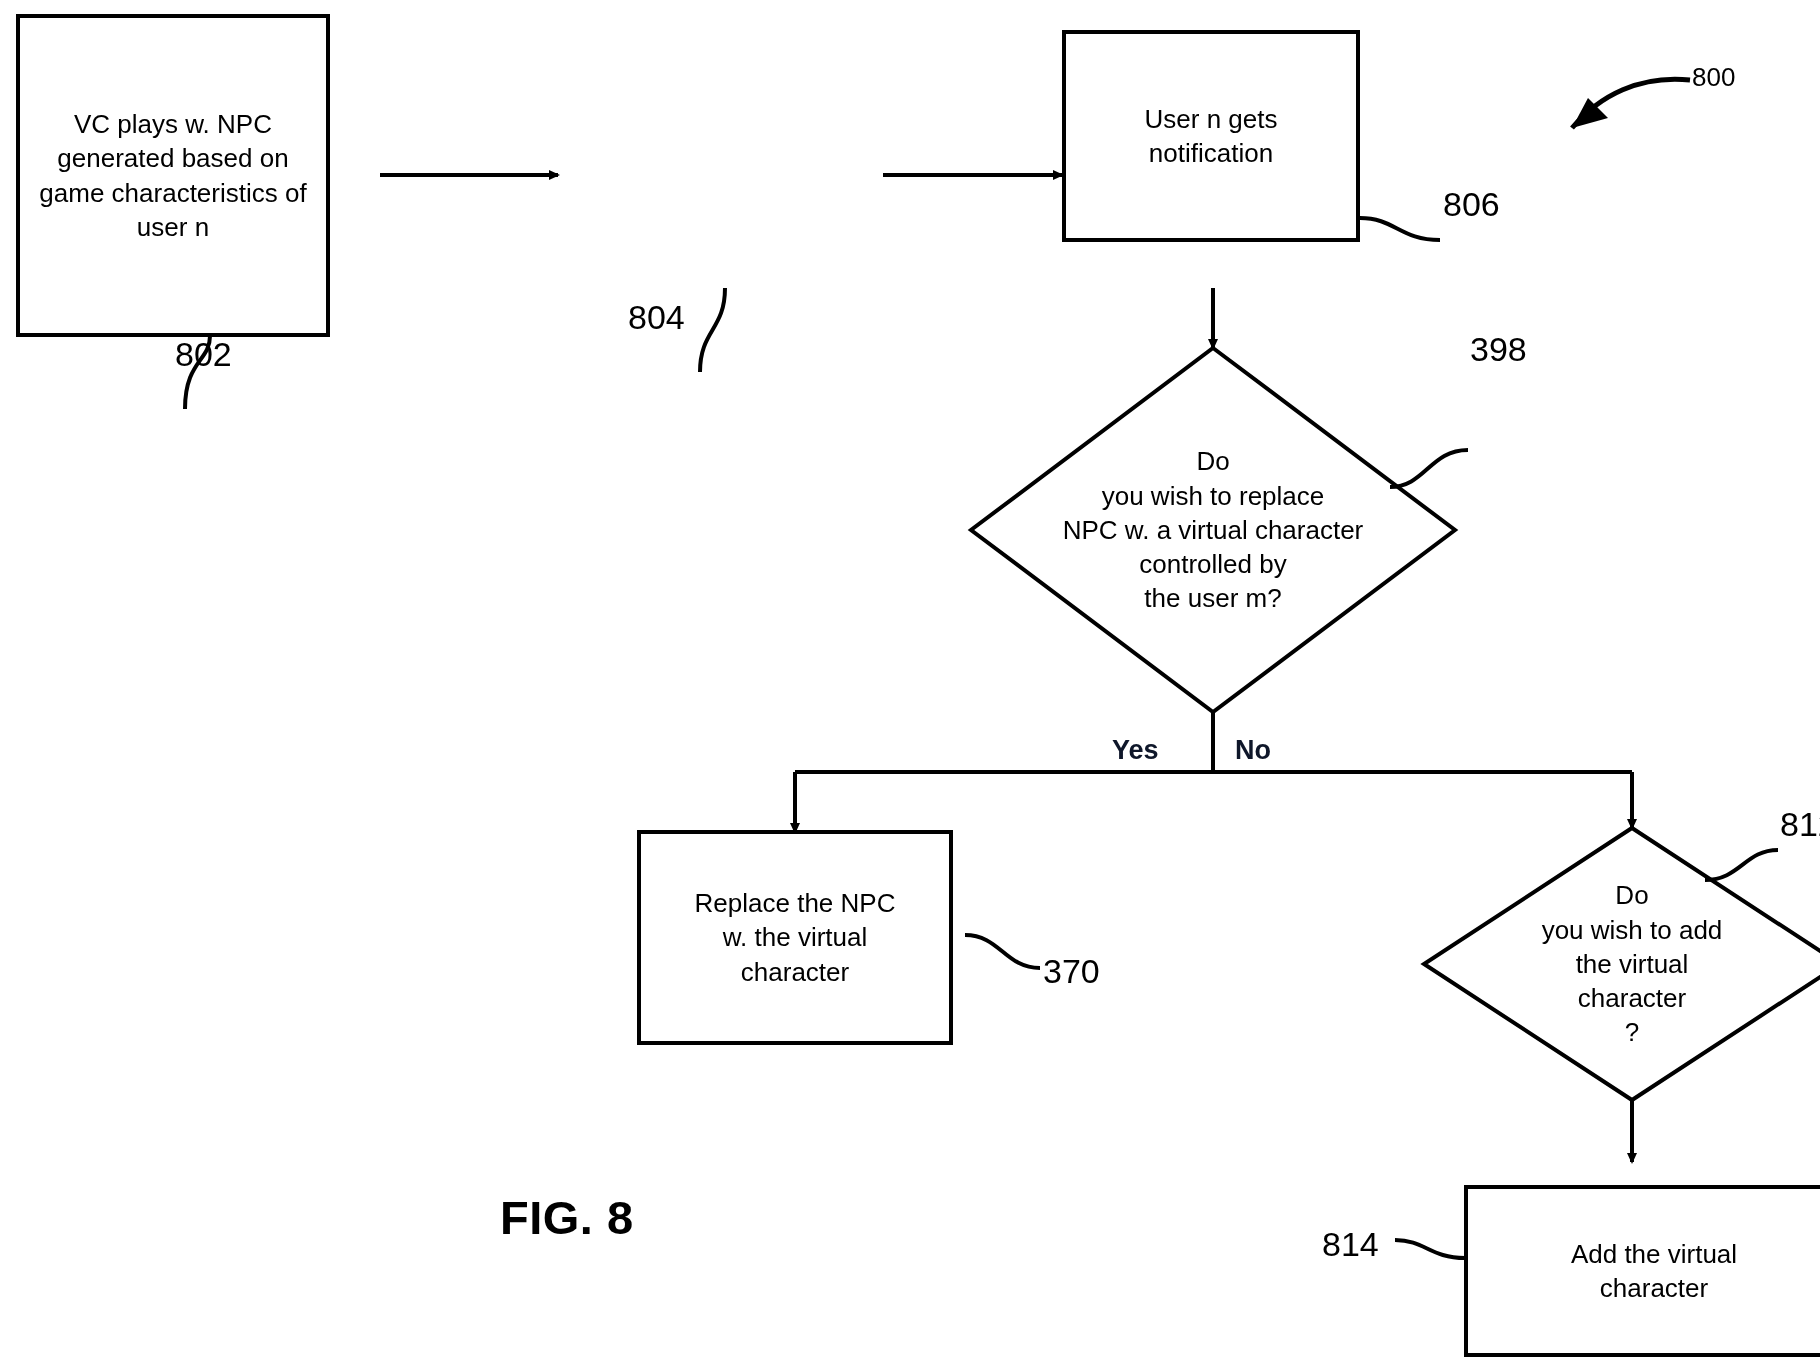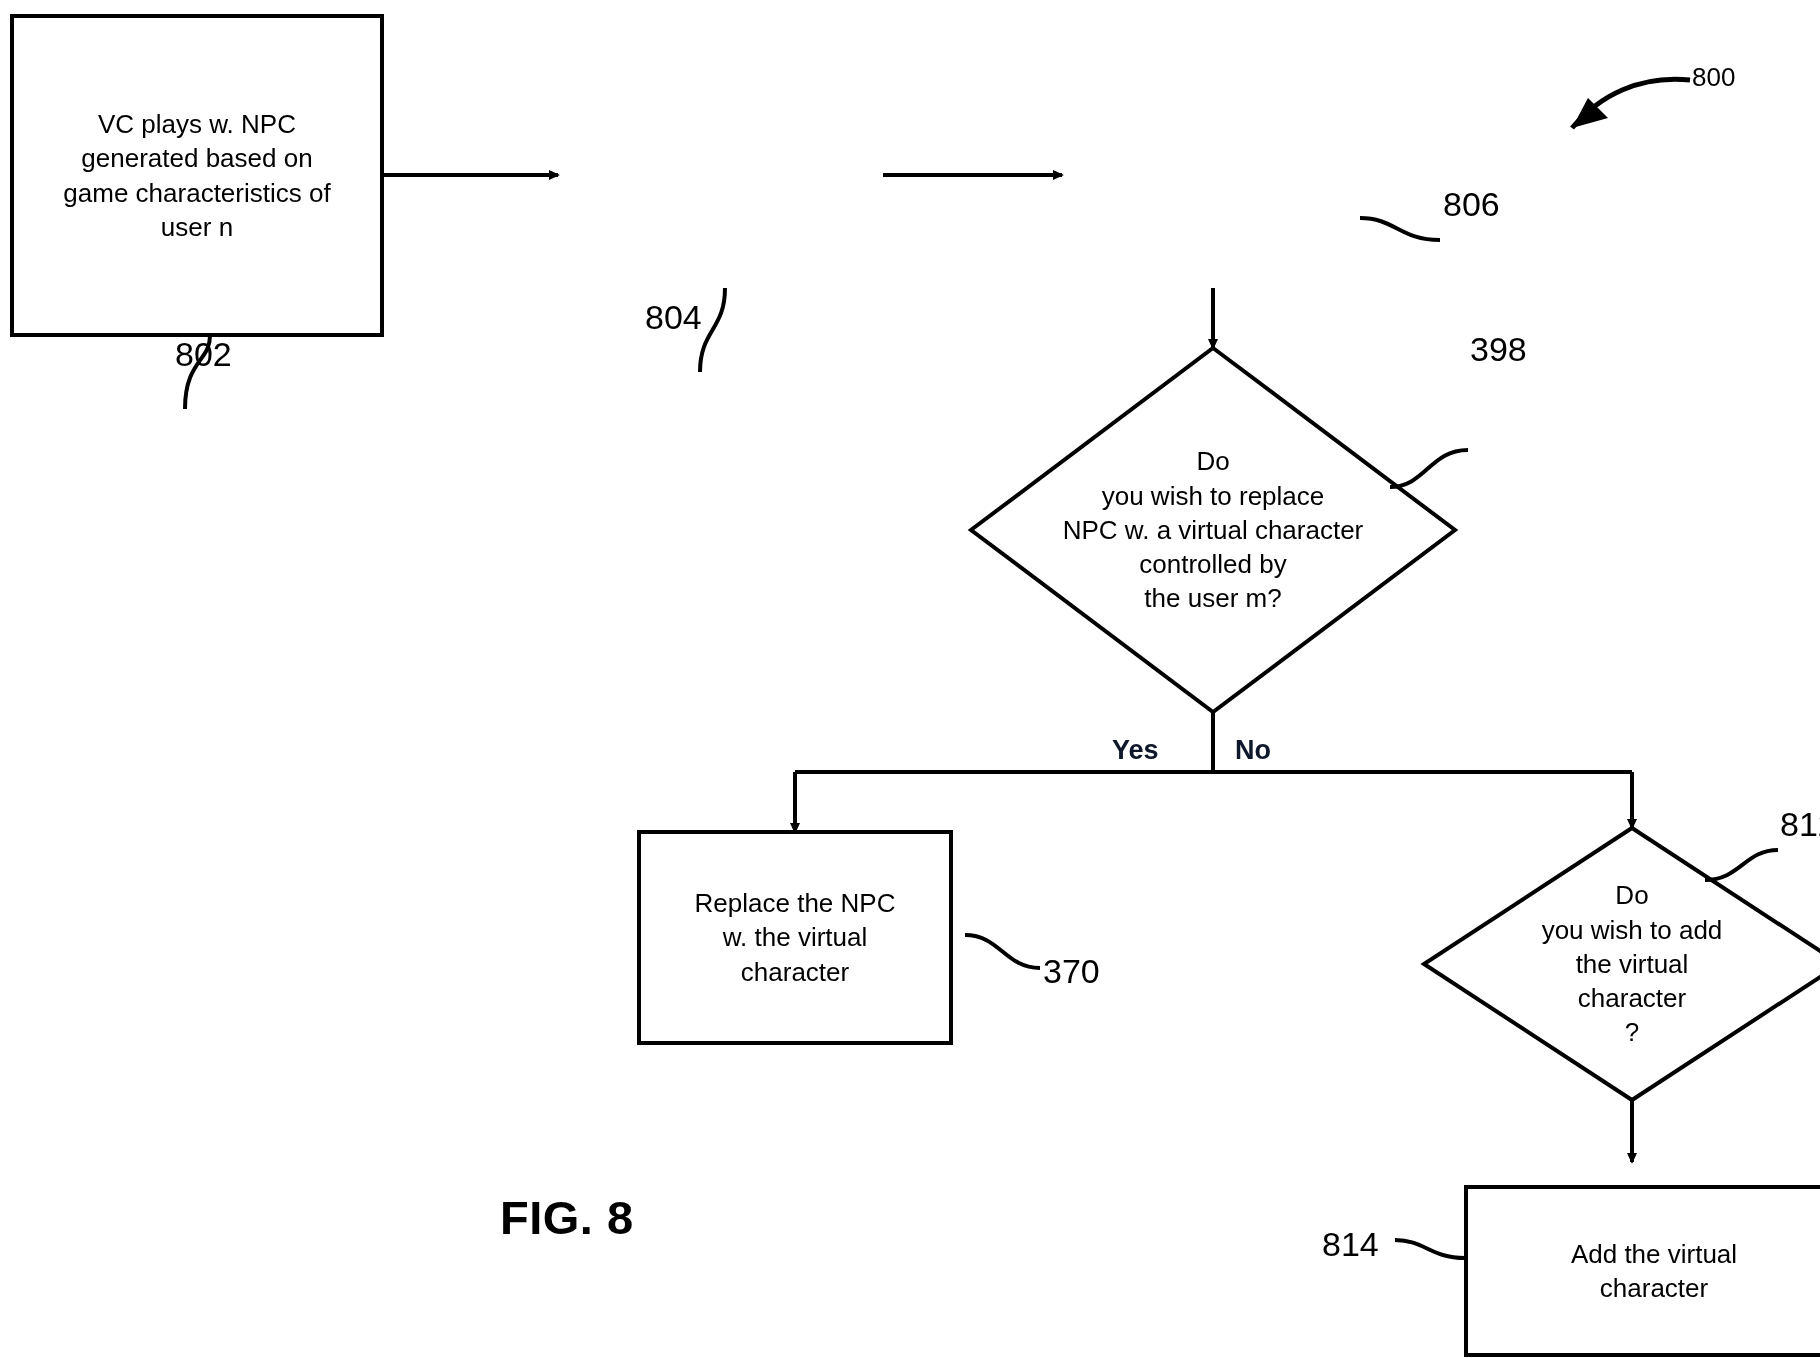--- a/index.html
+++ b/index.html
@@ -117,30 +117,34 @@
     <path d="M1360,218 C1395,218 1400,240 1440,240" fill="none" stroke="#000" stroke-width="4"></path>
     <path d="M1390,487 C1425,487 1430,450 1468,450" fill="none" stroke="#000" stroke-width="4"></path>
     <path d="M965,935 C1000,935 1005,968 1040,968" fill="none" stroke="#000" stroke-width="4"></path>
     <path d="M1705,880 C1740,880 1745,850 1778,850" fill="none" stroke="#000" stroke-width="4"></path>
     <path d="M1395,1240 C1425,1240 1430,1258 1465,1258" fill="none" stroke="#000" stroke-width="4"></path>
 
     <path d="M1690,80 C1640,75 1600,95 1572,128" fill="none" stroke="#000" stroke-width="5"></path>
     <polygon points="1572,128 1608,118 1588,98" fill="#000"></polygon>
   </svg>
 
-  <div class="node box" style="left:10px; top:14px; width:374px; height:323px;">
+  <div class="node box" style="left:16px; top:14px; width:314px; height:323px;">
     <span>VC plays w. NPC
 generated based on
 game characteristics of
 user n</span>
   </div>
   <div class="ref" style="left:175px; top:335px;">802</div>
 
-  <div class="ref" style="left:628px; top:298px;margin-left:17px;">804</div>
+  <div class="ref" style="left:628px; top:298px;">804</div>
 
+  <div class="node box" style="left:1062px; top:30px; width:298px; height:212px;">
+    <span>User n gets
+notification</span>
+  </div>
   <div class="ref" style="left:1443px; top:185px;">806</div>
 
   <div class="diamond-wrap" style="left:971px; top:348px; width:484px; height:364px;">
     <div class="diamond-label">Do
 you wish to replace
 NPC w. a virtual character
 controlled by
 the user m?</div>
   </div>
   <div class="ref" style="left:1470px; top:330px;">398</div>

